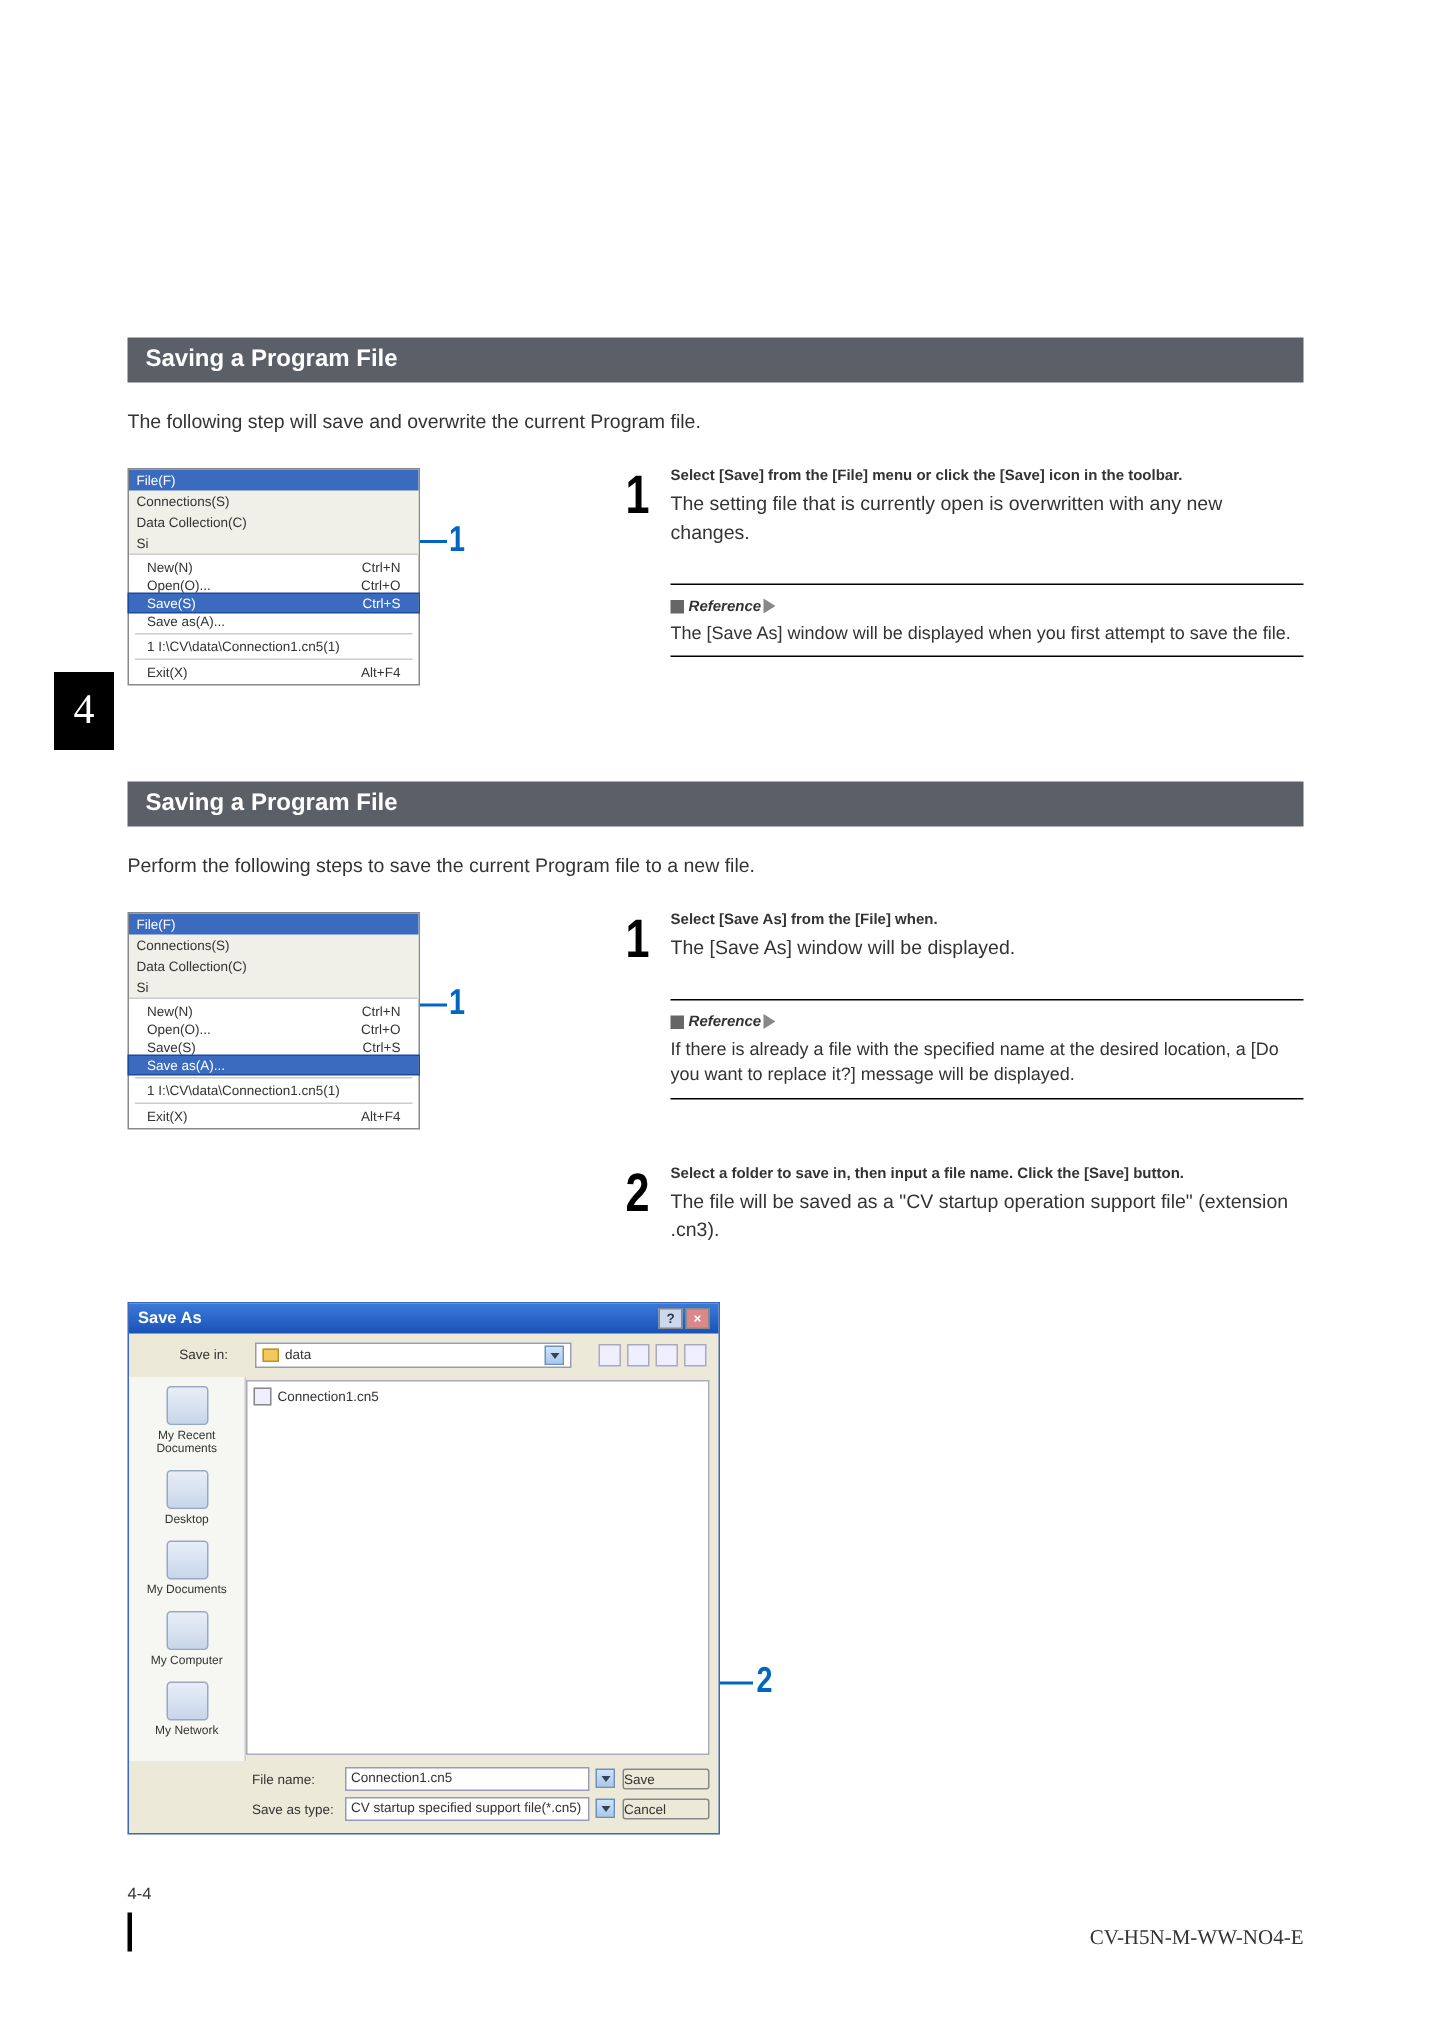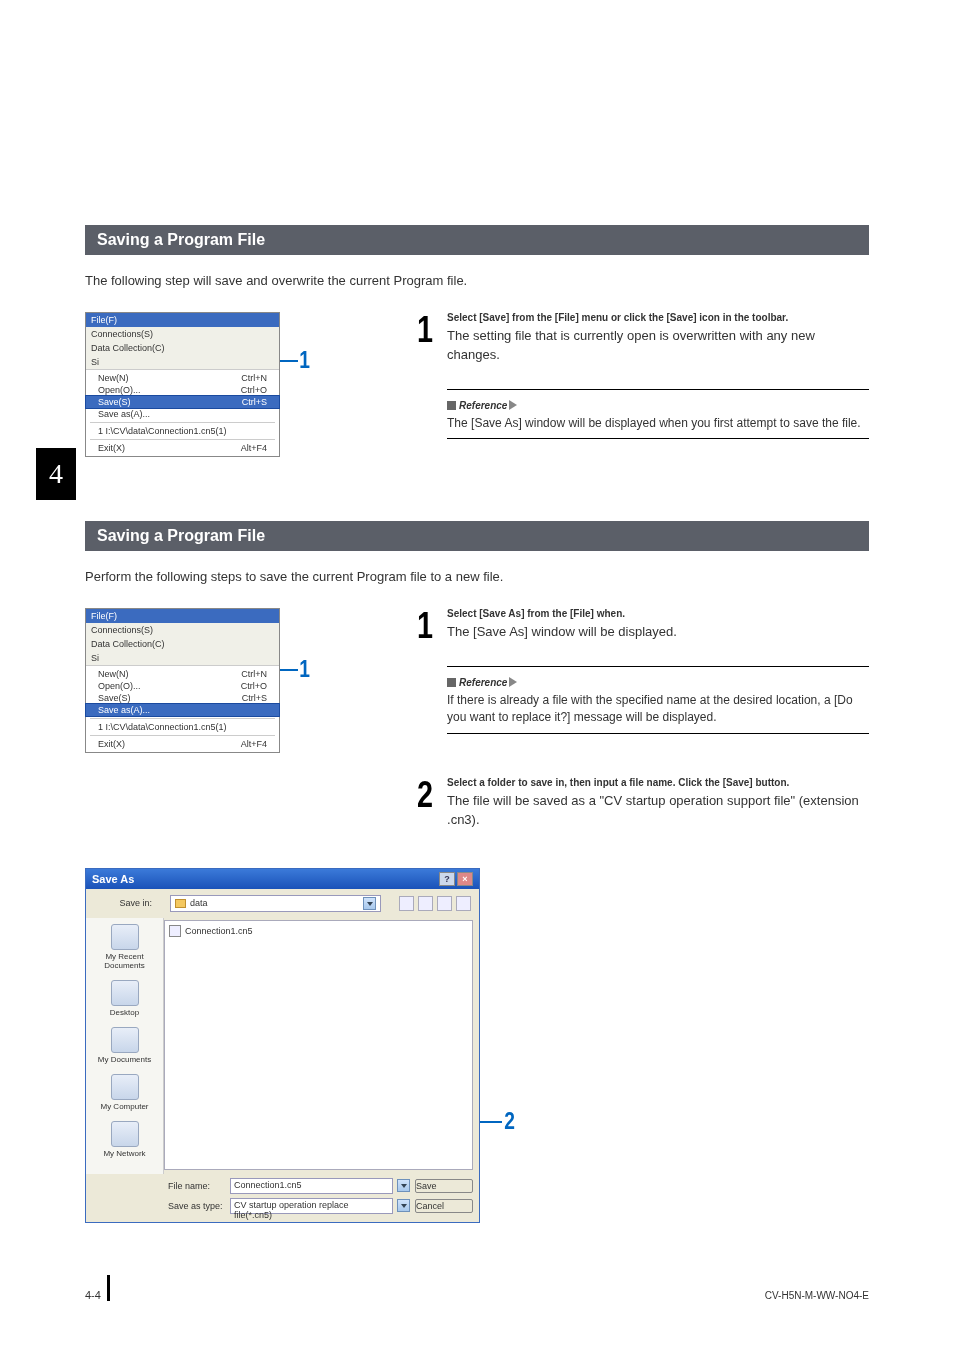--- a/index.html
+++ b/index.html
@@ -273,21 +273,21 @@
     border: 1px solid #888; background: #ece9d8;
     text-align: left; padding: 1px 0;
     font-size: 9px; border-radius: 2px;
   }
   .footer {
     position: absolute;
     bottom: 50px; left: 85px; right: 85px;
     display: flex; justify-content: space-between;
     font-size: 11px; color: #333;
   }
-  .footer .pg { display:flex; align-items:flex-end; gap:6px; }
+  .footer .pg { display:flex; align-items:flex-start; gap:6px;flex-direction:column; }
   .footer .bar { width: 3px; height: 26px; background:#000; }
   .section-gap { height: 36px; }
 </style>
 </head>
 <body>
 
 <div class="chapter-tab">4</div>
 
 <div class="page-content">
 
@@ -469,30 +469,30 @@
       </div>
       <div class="saveas-bottom">
         <div class="side-spacer"></div>
         <span>File name:</span>
         <div class="txt-field">Connection1.cn5</div>
         <span class="drop-arrow"></span>
         <div class="btn">Save</div>
 
         <div class="side-spacer"></div>
         <span>Save as type:</span>
-        <div class="txt-field">CV startup operation replace file(*.cn5)</div>
+        <div class="txt-field">CV startup specified support file(*.cn5)</div>
         <span class="drop-arrow"></span>
         <div class="btn">Cancel</div>
       </div>
     </div>
     <div class="callout-line" style="left:395px; top:253px; width:22px;"></div>
     <div class="callout-num" style="left:418px; top:239px;">2</div>
   </div>
 
 </div>
 
 <div class="footer">
   <div class="pg">
     <span>4-4</span>
     <span class="bar"></span>
   </div>
-  <span style="font-size:10px; align-self:flex-end;">CV-H5N-M-WW-NO4-E</span>
+  <span style="font-size:14px; align-self:flex-end;font-family:Liberation Serif, serif;">CV-H5N-M-WW-NO4-E</span>
 </div>
 
 </body></html>

